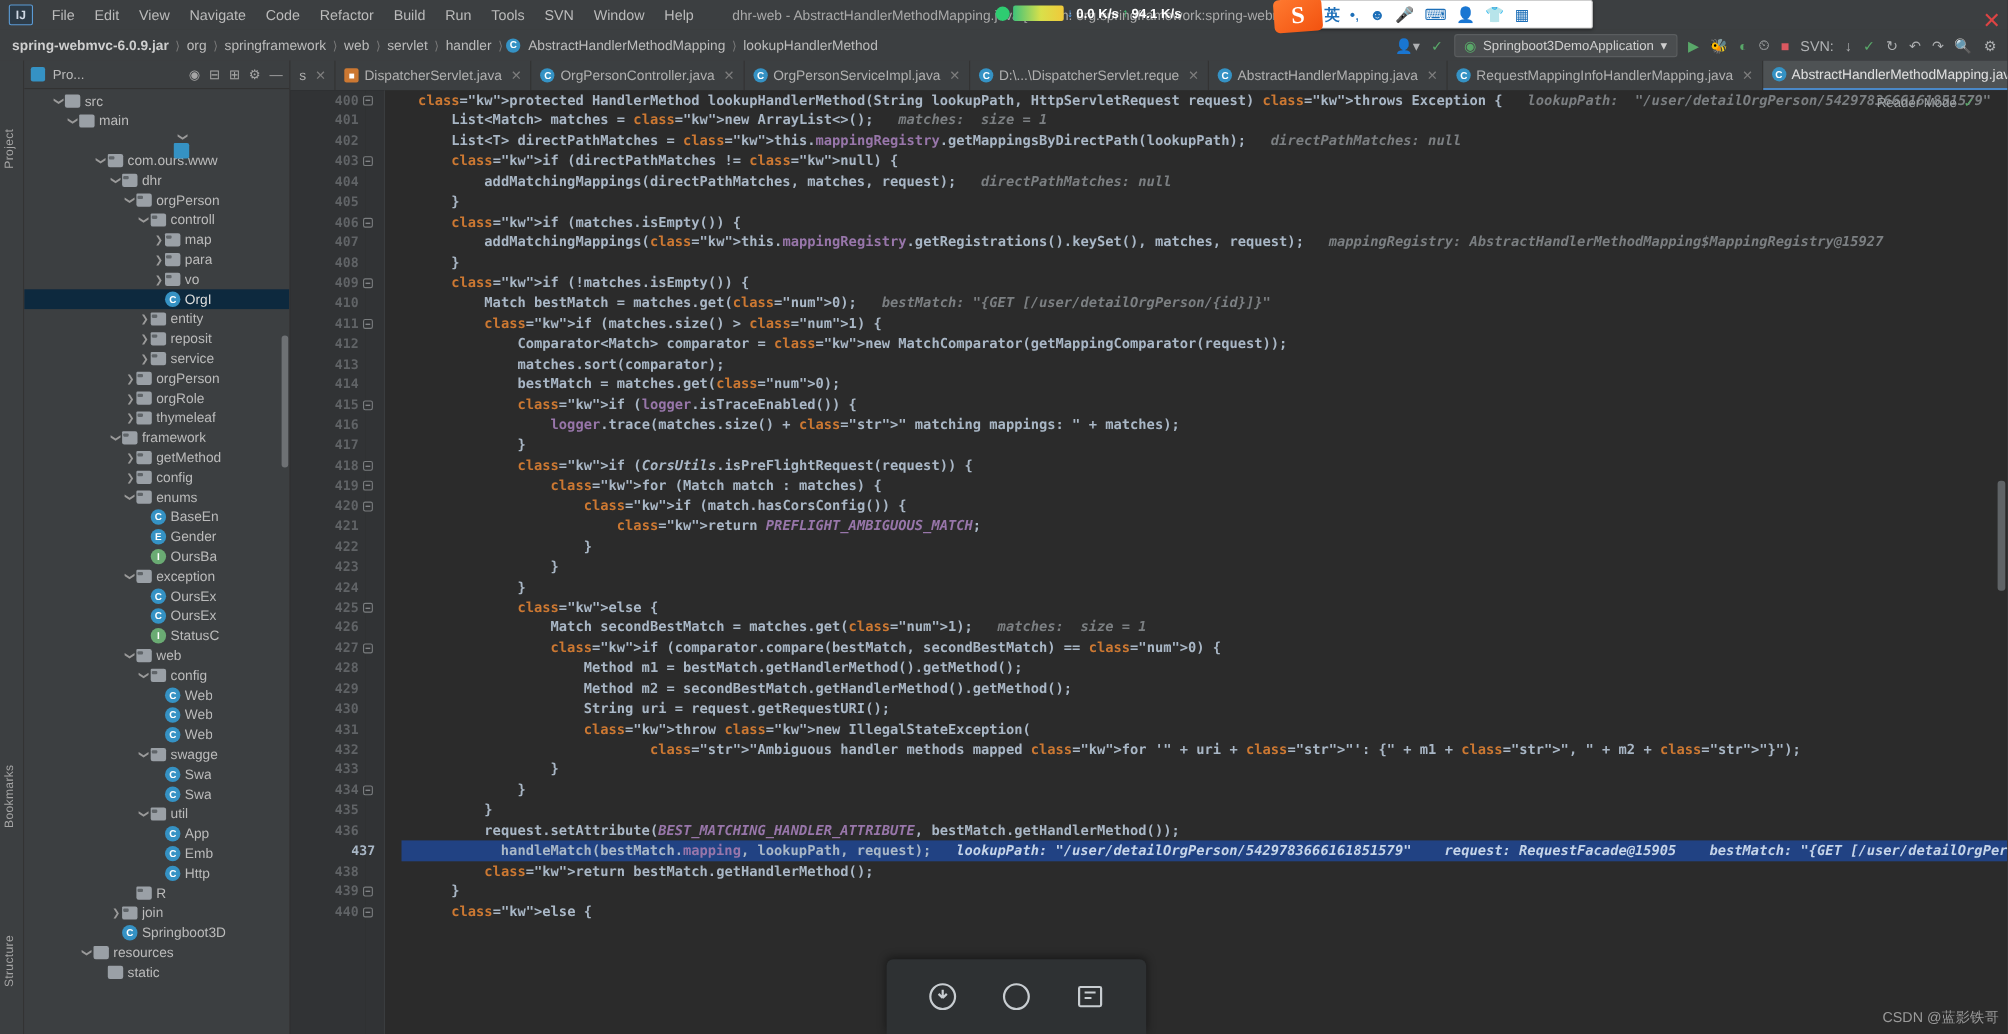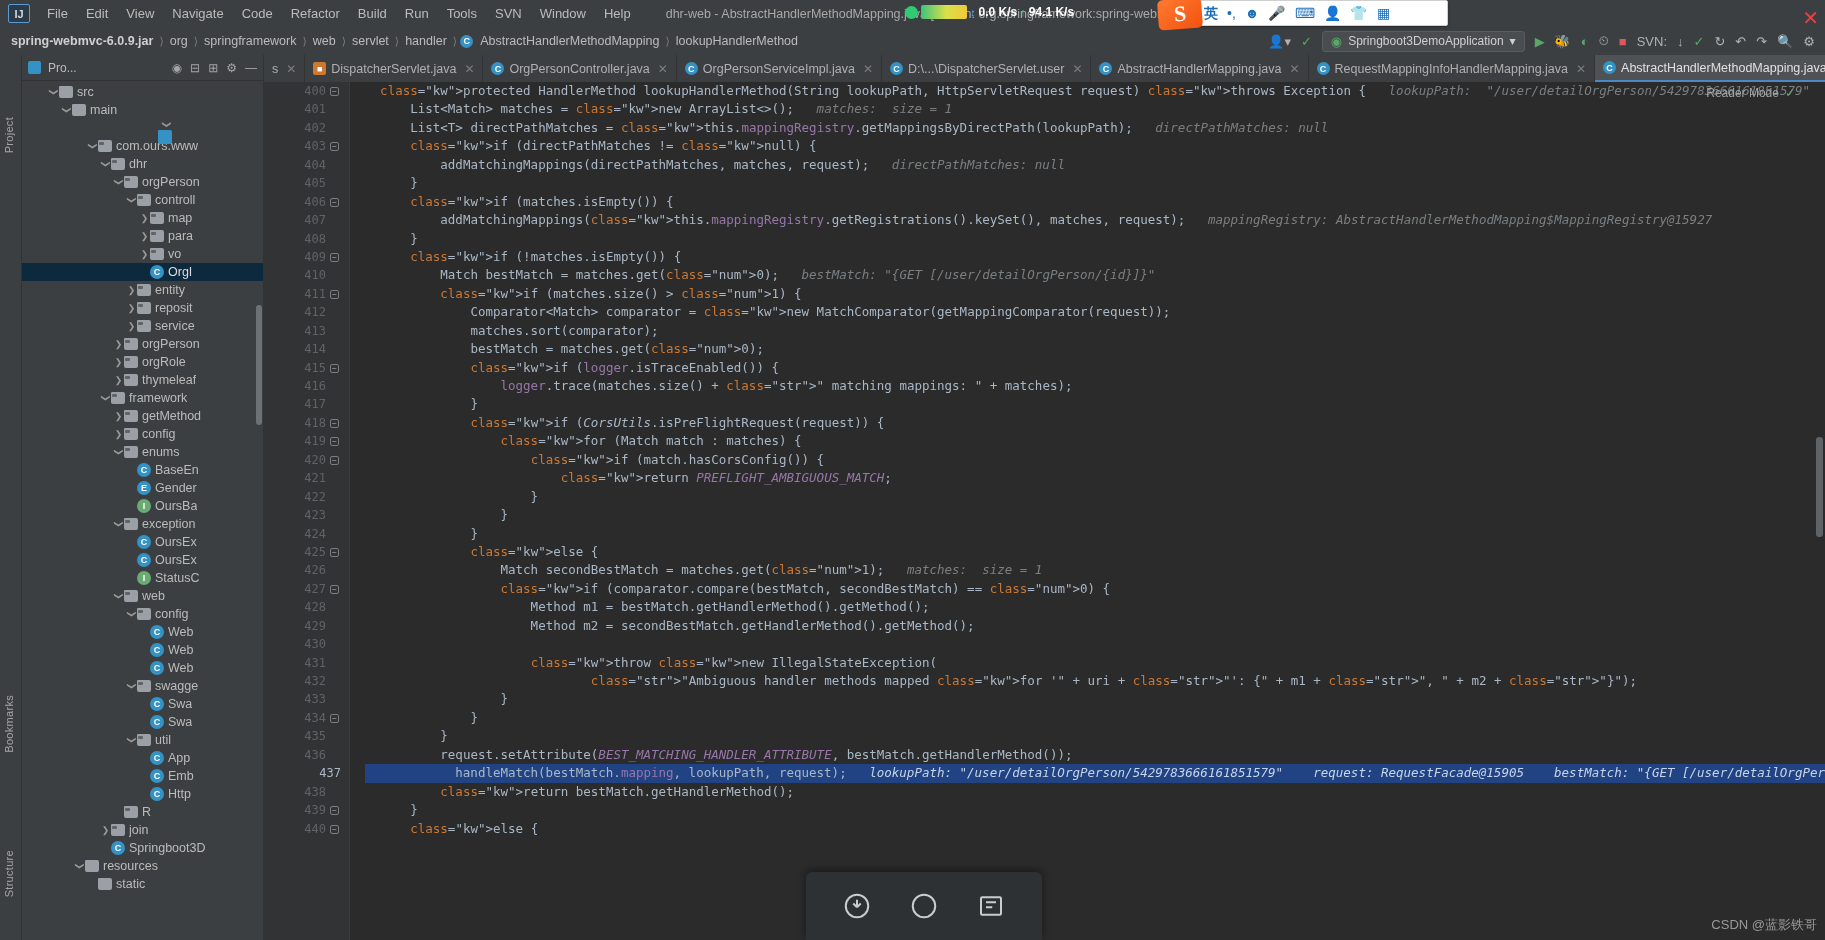--- a/index.html
+++ b/index.html
@@ -180,21 +180,21 @@
     background: #313335;
   }
   .gutter-fold {
     position: absolute; left: 68px; top: 0; width: 18px; height: 100%;
     background: #313335; border-right: 1px solid #3a3d3f;
   }
   .code-area { position: absolute; left: 86px; top: 0; right: 0; height: 100%; }
   .line {
     position: relative; height: 18.45px; line-height: 18.45px;
     font-family: "DejaVu Sans Mono", monospace; font-size: 12.5px;
-    white-space: pre; color: #a9b7c6;
+    white-space: pre; color: #a9b7c6; font-weight: bold;
   }
   .lnum {
     position: absolute; left: -86px; width: 62px; text-align: right;
     color: #606366; font-family: "DejaVu Sans Mono", monospace; font-size: 12px;
   }
   .line.hl { background: #214283; margin-left: 15px; }
   .line.hl .lnum { color: #a9b7c6; }
   .fold-mark {
     position: absolute; left: -20px; width: 9px; height: 9px; top: 5px;
     border: 1px solid #7a7d7f; border-radius: 2px; color:#9a9d9f;
@@ -337,21 +337,21 @@
       <span>OrgPersonController.java</span>
       <span class="x">✕</span>
     </div>
     <div class="tab">
       <span class="tabfile-ic">C</span>
       <span>OrgPersonServiceImpl.java</span>
       <span class="x">✕</span>
     </div>
     <div class="tab">
       <span class="tabfile-ic">C</span>
-      <span>D:\...\DispatcherServlet.user</span>
+      <span>D:\...\DispatcherServlet.reque</span>
       <span class="x">✕</span>
     </div>
     <div class="tab">
       <span class="tabfile-ic">C</span>
       <span>AbstractHandlerMapping.java</span>
       <span class="x">✕</span>
     </div>
     <div class="tab">
       <span class="tabfile-ic">C</span>
       <span>RequestMappingInfoHandlerMapping.java</span>
@@ -639,21 +639,21 @@
         <div class="line"><span class="lnum">420</span><span class="fold-mark">−</span><span>                        <span <span="" class="kw">class</span>="kw"&gt;if (match.hasCorsConfig()) {</span></div>
         <div class="line"><span class="lnum">421</span><span>                            <span <span="" class="kw">class</span>="kw"&gt;return <span class="sfld">PREFLIGHT_AMBIGUOUS_MATCH</span>;</span></div>
         <div class="line"><span class="lnum">422</span><span>                        }</span></div>
         <div class="line"><span class="lnum">423</span><span>                    }</span></div>
         <div class="line"><span class="lnum">424</span><span>                }</span></div>
         <div class="line"><span class="lnum">425</span><span class="fold-mark">−</span><span>                <span <span="" class="kw">class</span>="kw"&gt;else {</span></div>
         <div class="line"><span class="lnum">426</span><span>                    Match secondBestMatch = matches.get(<span <span="" class="kw">class</span>="num"&gt;1);</span><span class="dbg-hint">   matches:  size = 1</span></div>
         <div class="line"><span class="lnum">427</span><span class="fold-mark">−</span><span>                    <span <span="" class="kw">class</span>="kw"&gt;if (comparator.compare(bestMatch, secondBestMatch) == <span <span="" class="kw">class</span>="num"&gt;0) {</span></div>
         <div class="line"><span class="lnum">428</span><span>                        Method m1 = bestMatch.getHandlerMethod().getMethod();</span></div>
         <div class="line"><span class="lnum">429</span><span>                        Method m2 = secondBestMatch.getHandlerMethod().getMethod();</span></div>
-        <div class="line"><span class="lnum">430</span></div>
+        <div class="line"><span class="lnum">430</span><span>                        String uri = request.getRequestURI();</span></div>
         <div class="line"><span class="lnum">431</span><span>                        <span <span="" class="kw">class</span>="kw"&gt;throw <span <span="" class="kw">class</span>="kw"&gt;new IllegalStateException(</span></div>
         <div class="line"><span class="lnum">432</span><span>                                <span <span="" class="kw">class</span>="str"&gt;"Ambiguous handler methods mapped <span <span="" class="kw">class</span>="kw"&gt;for '" + uri + <span <span="" class="kw">class</span>="str"&gt;"': {" + m1 + <span <span="" class="kw">class</span>="str"&gt;", " + m2 + <span <span="" class="kw">class</span>="str"&gt;"}");</span></div>
         <div class="line"><span class="lnum">433</span><span>                    }</span></div>
         <div class="line"><span class="lnum">434</span><span class="fold-mark">−</span><span>                }</span></div>
         <div class="line"><span class="lnum">435</span><span>            }</span></div>
         <div class="line"><span class="lnum">436</span><span>            request.setAttribute(<span class="sfld">BEST_MATCHING_HANDLER_ATTRIBUTE</span>, bestMatch.getHandlerMethod());</span></div>
         <div class="line hl"><span class="lnum">437</span><span>            handleMatch(bestMatch.<span class="fld">mapping</span>, lookupPath, request);</span><span class="dbg-hint-hl">   lookupPath: "/user/detailOrgPerson/5429783666161851579"    request: RequestFacade@15905    bestMatch: "{GET [/user/detailOrgPerson</span></div>
         <div class="line"><span class="lnum">438</span><span>            <span <span="" class="kw">class</span>="kw"&gt;return bestMatch.getHandlerMethod();</span></div>
         <div class="line"><span class="lnum">439</span><span class="fold-mark">−</span><span>        }</span></div>
         <div class="line"><span class="lnum">440</span><span class="fold-mark">−</span><span>        <span <span="" class="kw">class</span>="kw"&gt;else {</span></div>

